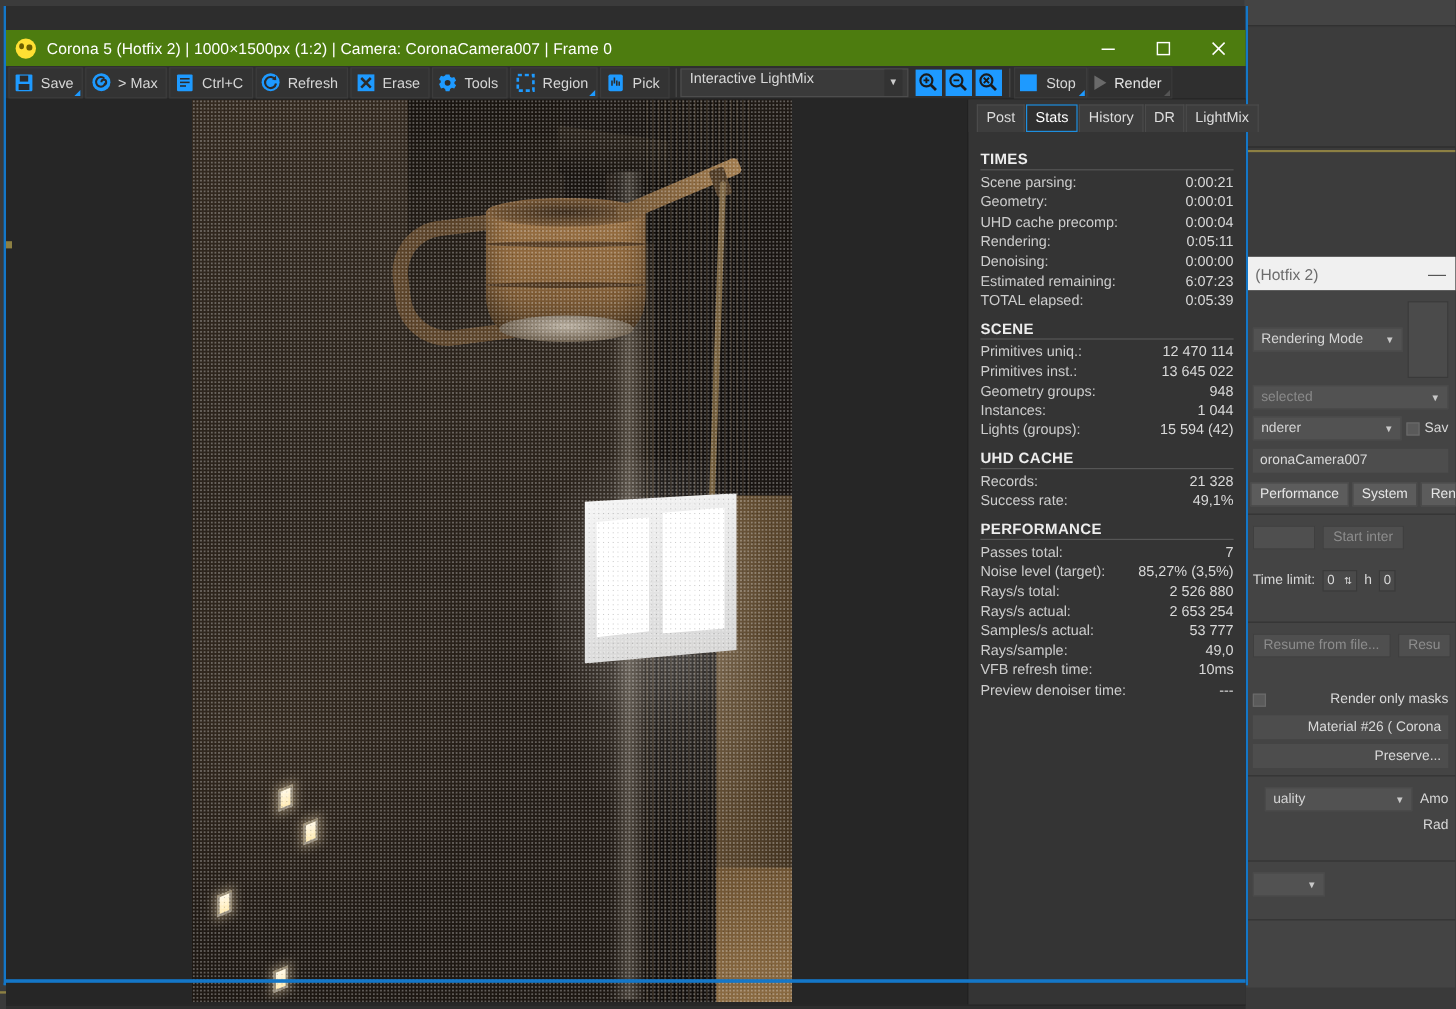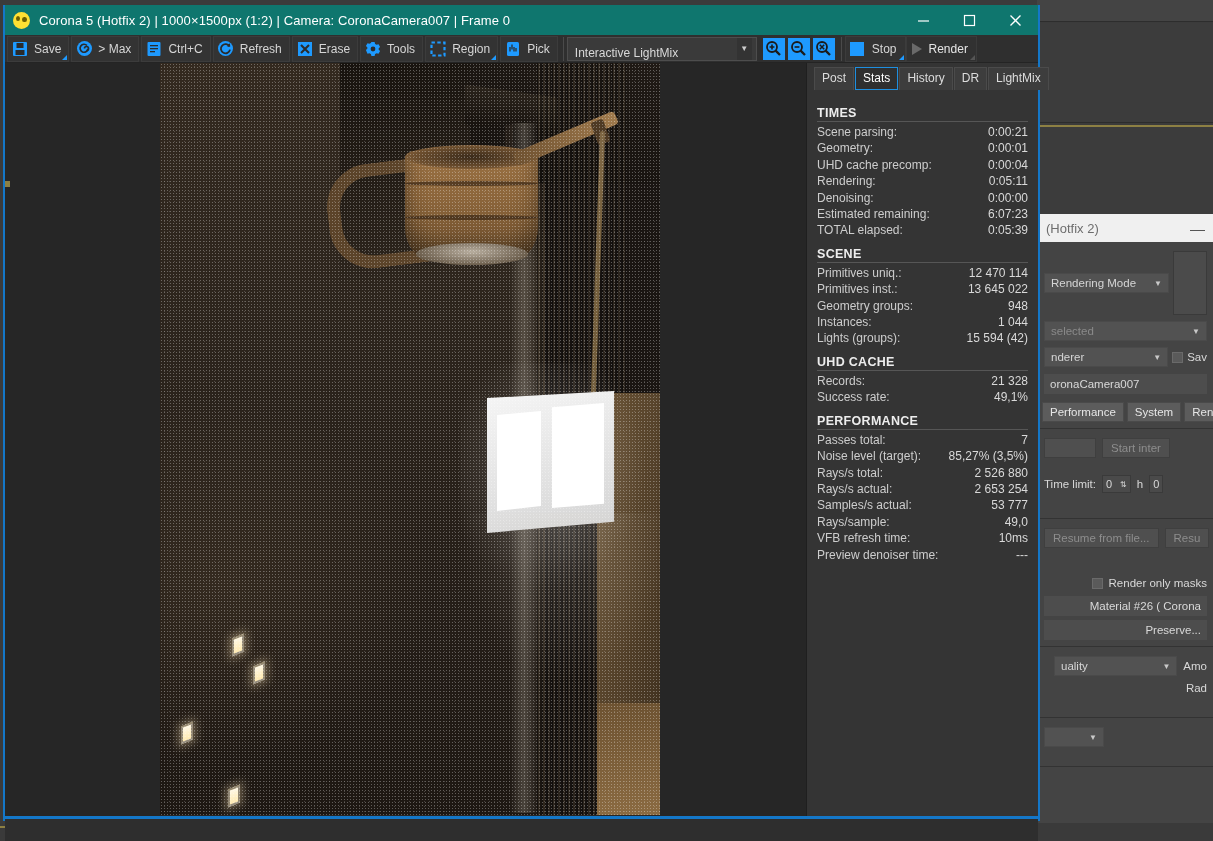--- a/index.html
+++ b/index.html
@@ -35,42 +35,42 @@
   .rs-tab { background:#5c5c5c; color:#e6e6e6; font-size:11.5px; padding:3px 7px; white-space:nowrap; border:1px solid #4a4a4a; }
   .rs-sep { height:1px; background:#333; margin:6px 0; }
   .rs-btn { background:#4f4f4f; color:#cfcfcf; font-size:11.5px; height:20px; display:flex; align-items:center;
             justify-content:center; border:1px solid #3f3f3f; white-space:nowrap; padding:0 8px;}
   .rs-btn.dim { color:#8d8d8d; }
   .rs-spin { background:#4a4a4a; border:1px solid #3a3a3a; height:18px; display:flex; align-items:center; padding:0 3px; color:#d9d9d9; font-size:11px;}
 
   
   #vfb { position:absolute; left:3px; top:5px; width:1037px; height:816px;
          background:#2d2d2d; border:2px solid #1477c8; border-top:none; }
-  .titlebar { height:30px; background:#0f766e; display:flex; align-items:center;
-              padding-left:8px; color:#fff; font-size:13px; user-select:none; }
+  .titlebar { height:30px; background:#4d7c0f; display:flex; align-items:center;
+              padding-left:8px; color:#fff; font-size:13px; user-select:none;margin-top:20px; }
   .corona-logo { width:17px; height:17px; border-radius:50%; background:#ffe033; position:relative; margin-right:9px; flex:none;}
   .corona-logo:before { content:""; position:absolute; left:3px; top:4px; width:4px; height:5px; border-radius:50%; background:#6b5e00;}
   .corona-logo:after { content:""; position:absolute; left:9px; top:5px; width:4.5px; height:5.5px; border-radius:50%; background:#6b5e00;}
   .title-text { letter-spacing:.1px; }
   .win-ctrls { margin-left:auto; display:flex; height:30px; }
   .win-btn { width:46px; height:30px; display:flex; align-items:center; justify-content:center; color:#fff; font-size:14px;}
   .win-btn svg { display:block; }
 
   .toolbar { height:28px; background:#2f2f2f; display:flex; align-items:center; gap:0;
              padding:1px 2px; border-bottom:1px solid #242424;}
   .tb-item { display:flex; align-items:center; height:26px; border:1px solid #3c3c3c; background:#333;
              padding:0 7px 0 3px; position:relative; margin-right:2px;}
   .tb-item .ic { width:18px; height:18px; flex:none; margin-right:5px; display:flex; align-items:center; justify-content:center;}
   .tb-lbl { color:#d6d6d6; font-size:12px; white-space:nowrap; }
   .tb-lbl.dim { color:#e5e5e5; }
   .corner-tri { position:absolute; right:1px; bottom:1px; width:0; height:0;
                 border-left:5px solid transparent; border-bottom:5px solid #1e9aff; }
   .tb-sep { width:1px; height:24px; background:#4a4a4a; margin:0 3px; }
   .tb-combo { width:190px; height:24px; background:#3a3a3a; border:1px solid #4d4d4d; color:#d9d9d9;
-              font-size:12px; display:flex; align-items:flex-end; padding:0 4px 0 7px; }
+              font-size:12px; display:flex; align-items:flex-start; padding:0 4px 0 7px; }
   .tb-combo-arrow { margin-left:auto; width:15px; height:22px; background:#333; display:flex; align-items:center; justify-content:center; color:#ccc; font-size:8px;}
   .zoombtn { width:22px; height:22px; background:#1e9aff; margin-right:3px; display:flex; align-items:center; justify-content:center;}
   .stopbtn { display:flex; align-items:center; height:26px; background:#333; border:1px solid #3c3c3c; padding:0 8px 0 4px; position:relative;}
   .stop-sq { width:14px; height:14px; background:#1e9aff; margin-right:8px; }
   .renderbtn { display:flex; align-items:center; height:26px; background:#313131; border:1px solid #3a3a3a; padding:0 8px 0 5px; position:relative;}
   .play-tri { width:0;height:0;border-left:10px solid #6a6a6a;border-top:6px solid transparent;border-bottom:6px solid transparent;margin-right:7px;}
 
   .vfb-body { position:relative; height:754px; background:#2b2b2b; display:flex; }
   .canvas-area { position:relative; width:803px; height:754px; background:#262626; overflow:hidden; }
   .img-wrap { position:absolute; left:155px; top:0; width:500px; height:752px; overflow:hidden; background:#1a1512; }
@@ -233,21 +233,21 @@
             <span>0</span>
           </span>
         </div>
 
         <div class="rs-sep" style="margin-top:22px;"></div>
         <div class="rs-row" style="gap:6px;">
           <div class="rs-btn dim">Resume from file...</div>
           <div class="rs-btn dim" style="width:46px;">Resu</div>
         </div>
 
-        <div class="rs-row" style="justify-content:flex-end; gap:6px; padding-top:26px;">
+        <div class="rs-row" style="justify-content:space-between; gap:6px; padding-top:26px;">
           <span class="rs-chk"></span>
           <span class="rs-lbl">Render only masks</span>
         </div>
         <div class="rs-text" style="justify-content:flex-end;">Material #26  ( Corona</div>
         <div class="rs-text" style="justify-content:flex-end;">Preserve...</div>
 
         <div class="rs-sep"></div>
         <div class="rs-row" style="gap:6px;margin-left:10px;">
           <div class="rs-combo">
             <span>uality</span>

